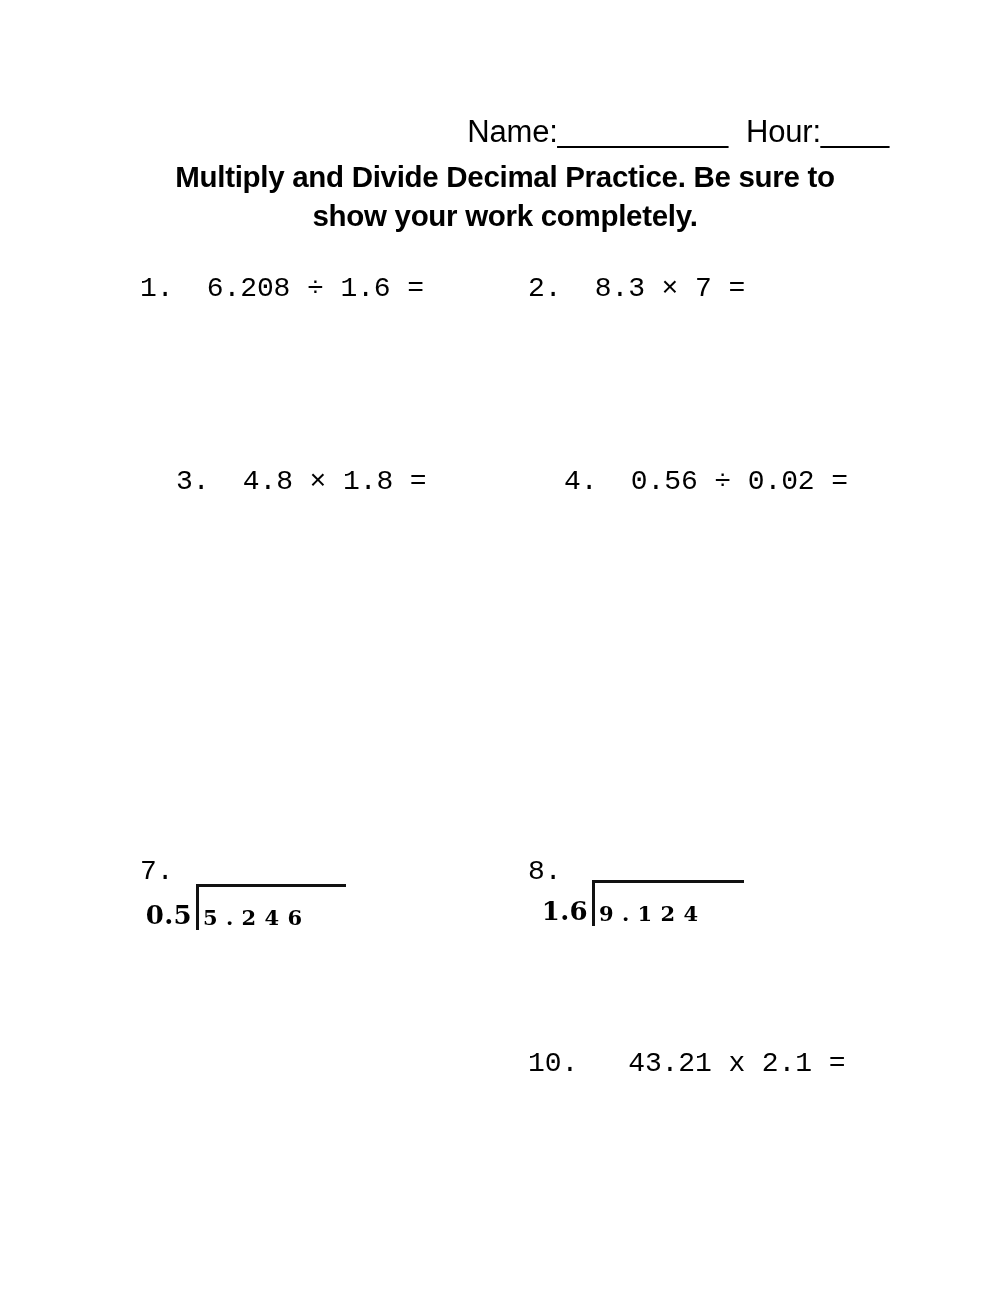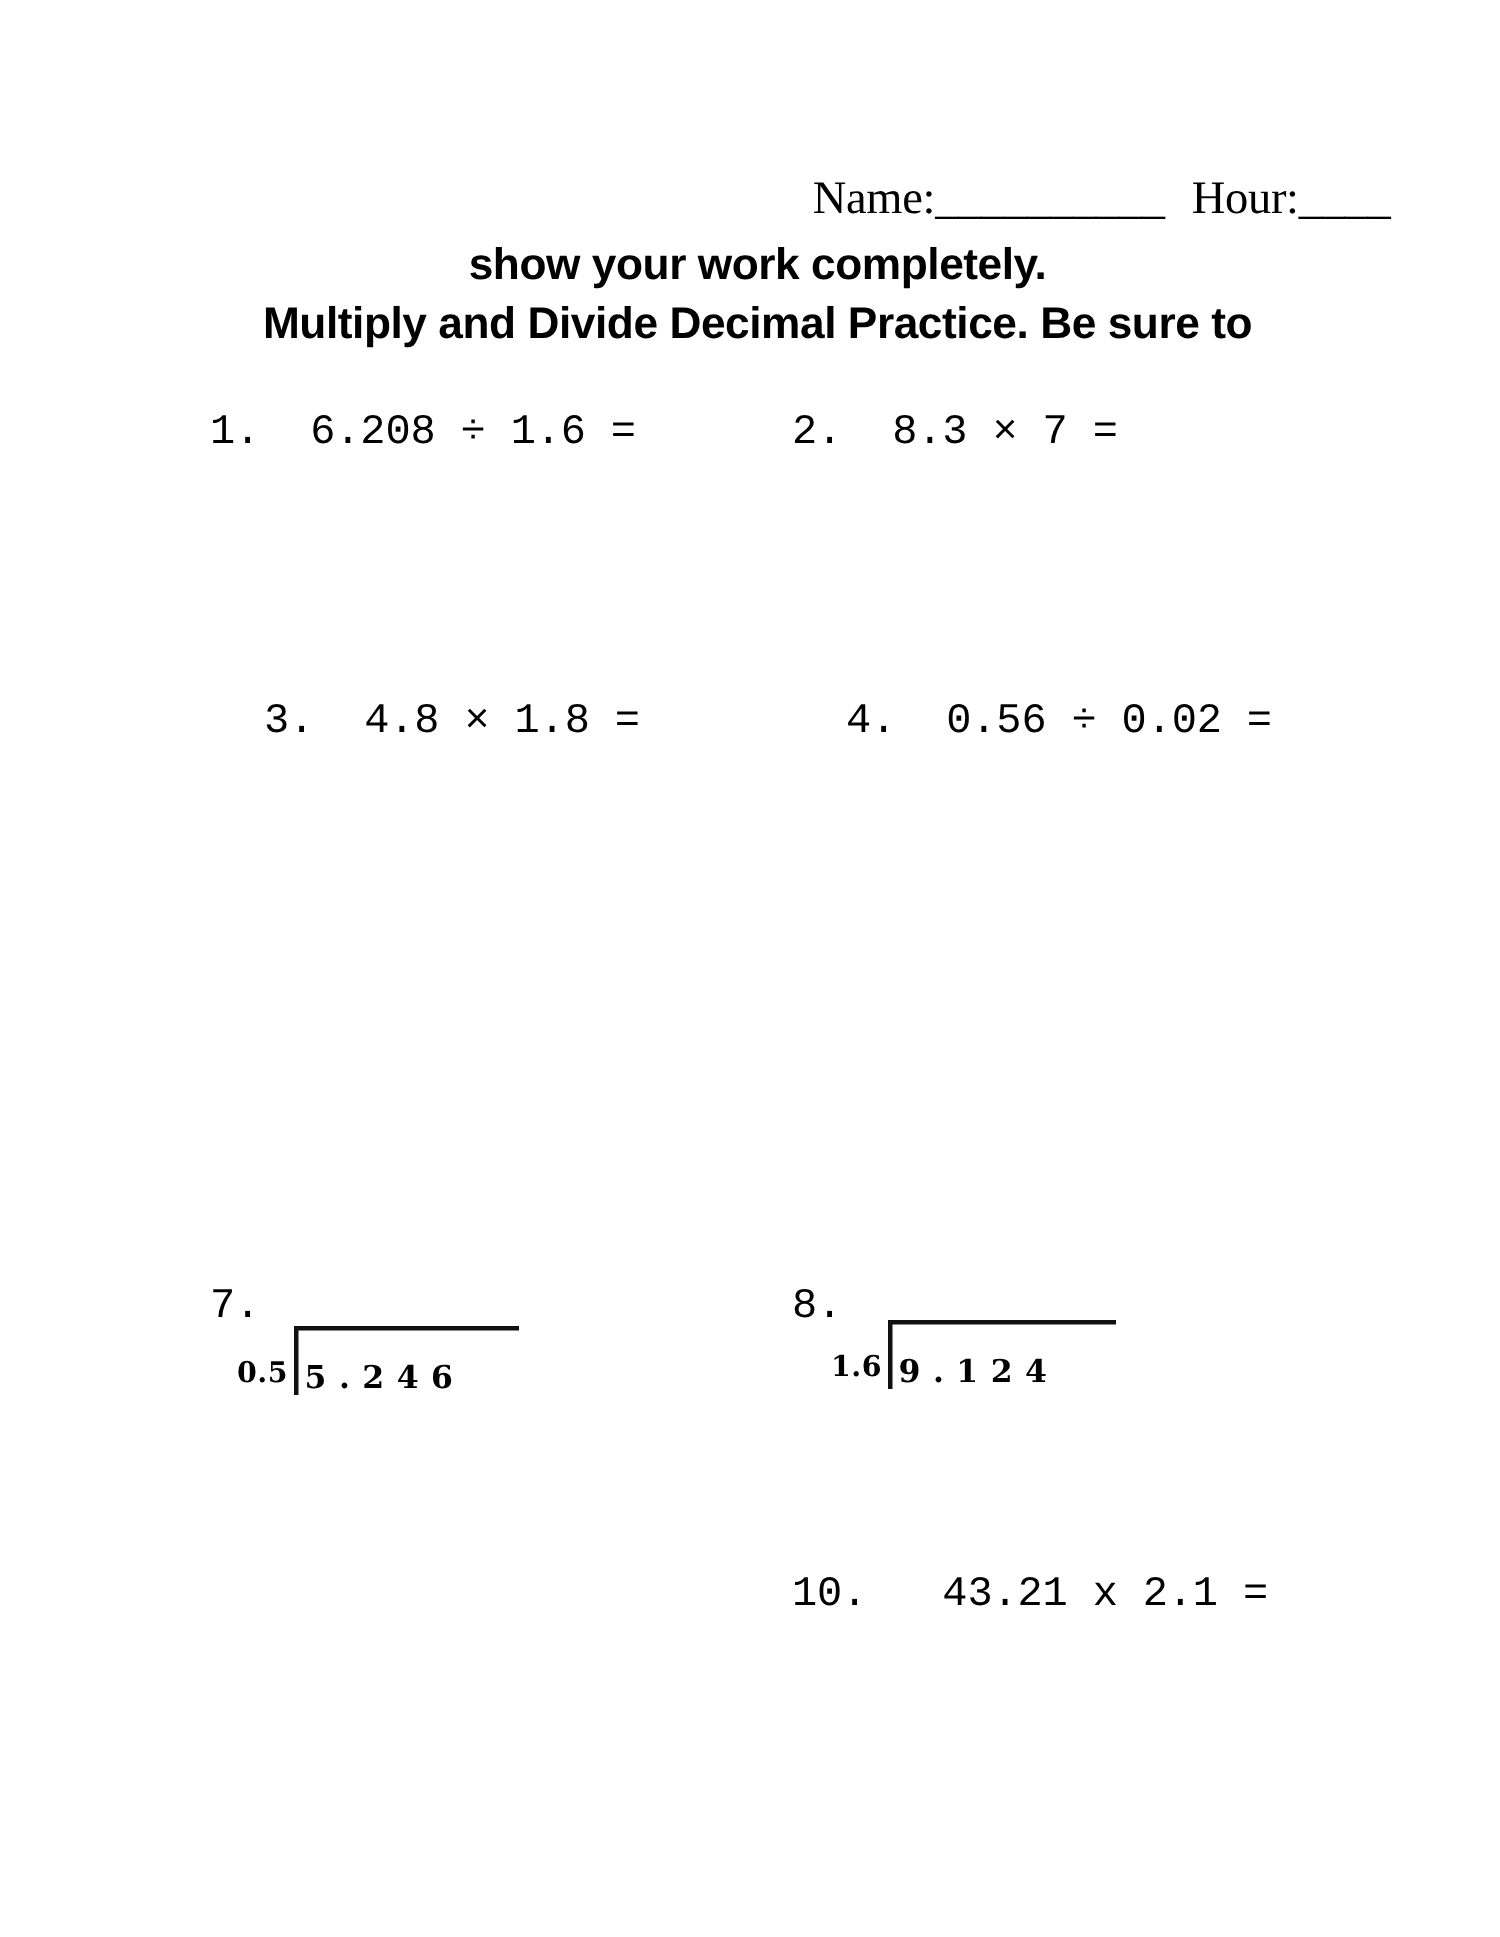--- a/index.html
+++ b/index.html
@@ -29,22 +29,21 @@
   .name-hour-line {
     position: absolute;
     left: 0;
     top: 113px;
     width: 889px;
     text-align: right;
     font-size: 31px;
     line-height: 38px;
     letter-spacing: -0.2px;
     white-space: pre;
-    font-family: Liberation Serif, serif;
-    margin-left: 38px;
+    font-family: Liberation Sans, sans-serif;
   }
   .name-hour-line .gap {
     display: inline-block;
     width: 18px;
   }
 
   .worksheet-title {
     position: absolute;
     left: 155px;
     top: 157px;
@@ -86,21 +85,21 @@
   .longdiv {
     position: relative;
     display: inline-block;
     height: 48px;
   }
   .ld-divisor {
     position: absolute;
     right: 100%;
     bottom: 6px;
     padding-right: 4px;
-    font-size: 19px;
+    font-size: 26px;
     line-height: 22px;
     letter-spacing: 0.3px;
     white-space: pre;
     font-family: "DejaVu Serif", "Liberation Serif", serif;
     font-weight: 600;
     margin-top: 47px;
   }
   .ld-bracket {
     position: relative;
     display: block;
@@ -124,22 +123,22 @@
   .ld-right .ld-bracket { width: 152px; }
 </style>
 </head>
 <body>
 
 <div class="page">
 
   <div class="name-hour-line"><span>Name:</span><span>__________</span><span class="gap"> </span><span>Hour:</span><span>____</span></div>
 
   <div class="worksheet-title">
+    <div>Multiply and Divide Decimal Practice.  Be sure to</div>
     <div>show your work completely.</div>
-    <div>Multiply and Divide Decimal Practice.  Be sure to</div>
   </div>
 
   <div class="problem col-left row1">1.  6.208 ÷ 1.6 =</div>
   <div class="problem col-right row1">2.  8.3 × 7 =</div>
 
   <div class="problem col-left row2">3.  4.8 × 1.8 =</div>
   <div class="problem col-right row2">4.  0.56 ÷ 0.02 =</div>
 
 
   <div class="problem col-left row4">7.</div>

